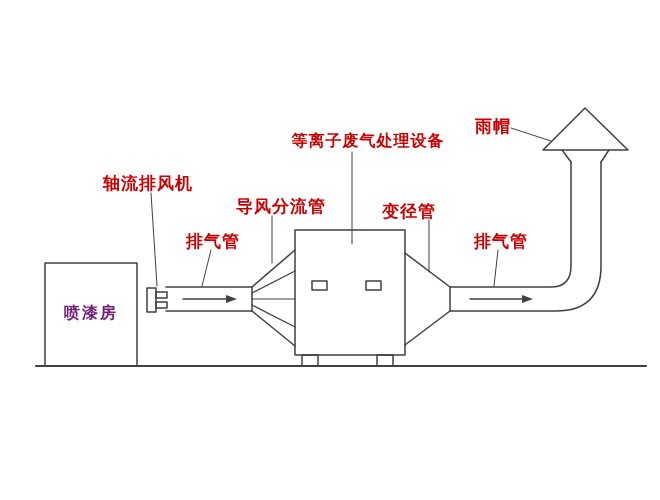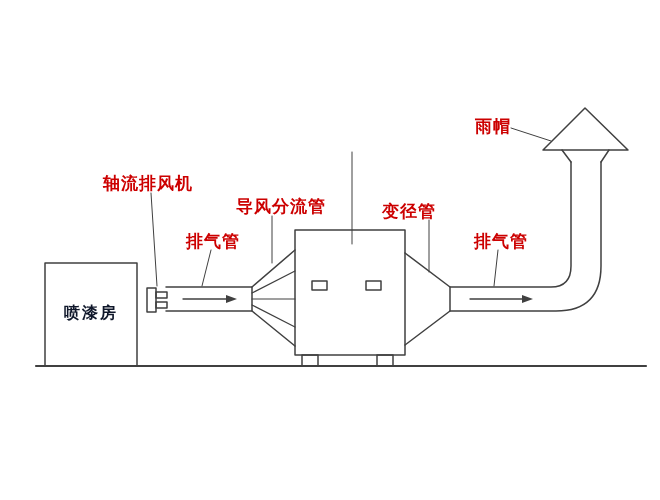--- a/index.html
+++ b/index.html
@@ -27,21 +27,21 @@
     font-weight: bold;
     font-size: 17px;
     line-height: 1;
     white-space: nowrap;
     letter-spacing: 1px;
   }
   .label.large {
     font-size: 16px;
   }
   .label.black {
-    color: #0f172a;
+    color: #701a75;
     font-size: 16px;
     letter-spacing: 2px;
   }
 </style>
 </head>
 <body>
 
 <div id="stage">
 
   <svg width="660" height="500" viewBox="0 0 660 500">
@@ -107,20 +107,21 @@
 
     </g>
   </svg>
 
   <div class="label" style="left:148px; top:175px;">轴流排风机</div>
 
   <div class="label" style="left:213px; top:233px;">排气管</div>
 
   <div class="label" style="left:281px; top:198px;">导风分流管</div>
 
+  <div class="label large" style="left:368px; top:133px;">等离子废气处理设备</div>
 
   <div class="label" style="left:409px; top:203px;">变径管</div>
 
   <div class="label" style="left:501px; top:233px;">排气管</div>
 
   <div class="label" style="left:493px; top:118px;">雨帽</div>
 
   <div class="label black" style="left:91px; top:305px;">喷漆房</div>
 
 </div>

